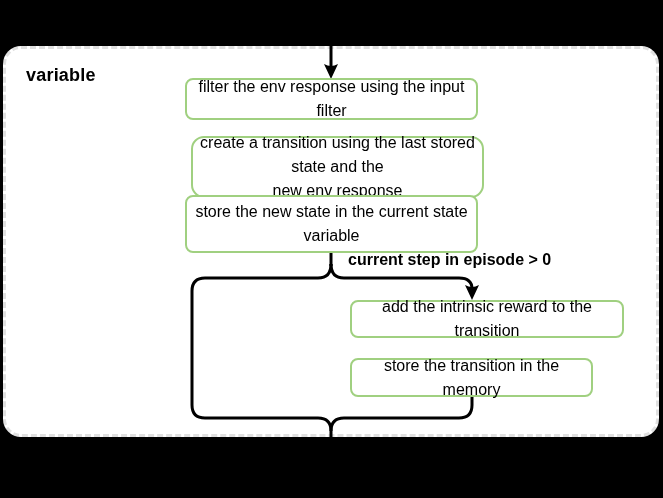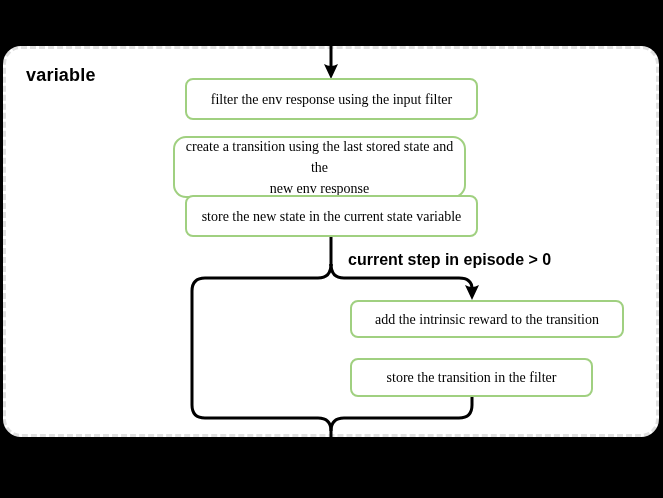--- a/index.html
+++ b/index.html
@@ -56,26 +56,25 @@
   .node {
     position: absolute;
     box-sizing: border-box;
     background: var(--node-bg, #fff);
     border: 2.5px solid var(--node-border, #a0d080);
     border-radius: 8px;
     display: flex;
     align-items: center;
     justify-content: center;
     text-align: center;
-    font-size: 14px;
+    font-size: 16px;
     line-height: 1.5;
     color: var(--text, #000);
     white-space: pre-line;
     padding: 2px 6px;
-    font-family: Liberation Serif, serif;
   }
   .cond {
     position: absolute;
     left: 348px;
     top: 251px;
     font-size: 16px;
     font-weight: bold;
     color: var(--text, #000);
   }
 </style>
@@ -98,24 +97,24 @@
     <path class="line" d="M 331 264 Q 331 278 318 278 L 205 278 Q 192 278 192 291 L 192 405 Q 192 418 205 418 L 318 418 Q 331 418 331 431 L 331 440"></path>
 
     <path class="line" d="M 331 264 Q 331 278 344 278 L 459 278 Q 472 278 472 289"></path>
     <path class="head" d="M 472 300 L 465 285 Q 472 289 479 285 Z"></path>
 
     <path class="line" d="M 472 397 L 472 405 Q 472 418 459 418 L 344 418 Q 331 418 331 431"></path>
   </svg>
 
   <div class="node" style="left:185px; top:78px;  width:293px; height:42px;">filter the env response using the input filter</div>
 
-  <div class="node" style="left:173px; top:136px; width:293px; height:62px;border-radius:13px;">create a transition using the last stored state and the
+  <div class="node" style="left:191px; top:136px; width:293px; height:62px;border-radius:13px;">create a transition using the last stored state and the
 new env response</div>
 
-  <div class="node" style="left:185px; top:195px; width:293px; height:42px;">store the new state in the current state variable</div>
+  <div class="node" style="left:185px; top:195px; width:293px; height:58px;">store the new state in the current state variable</div>
 
   <div class="node" style="left:350px; top:300px; width:274px; height:38px;">add the intrinsic reward to the transition</div>
 
-  <div class="node" style="left:350px; top:358px; width:243px; height:39px;">store the transition in the filter</div>
+  <div class="node" style="left:350px; top:358px; width:243px; height:39px;">store the transition in the memory</div>
 
   <div class="cond">current step in episode &gt; 0</div>
 
 </div>
 
 </body></html>

